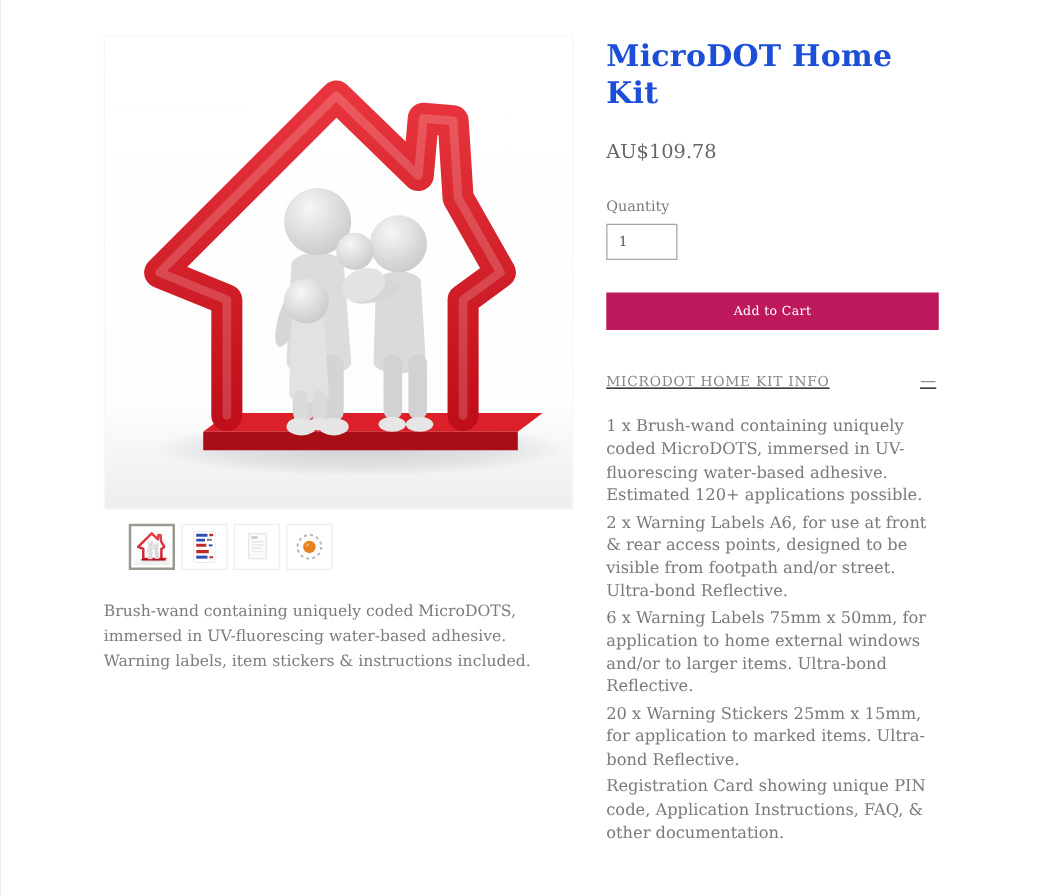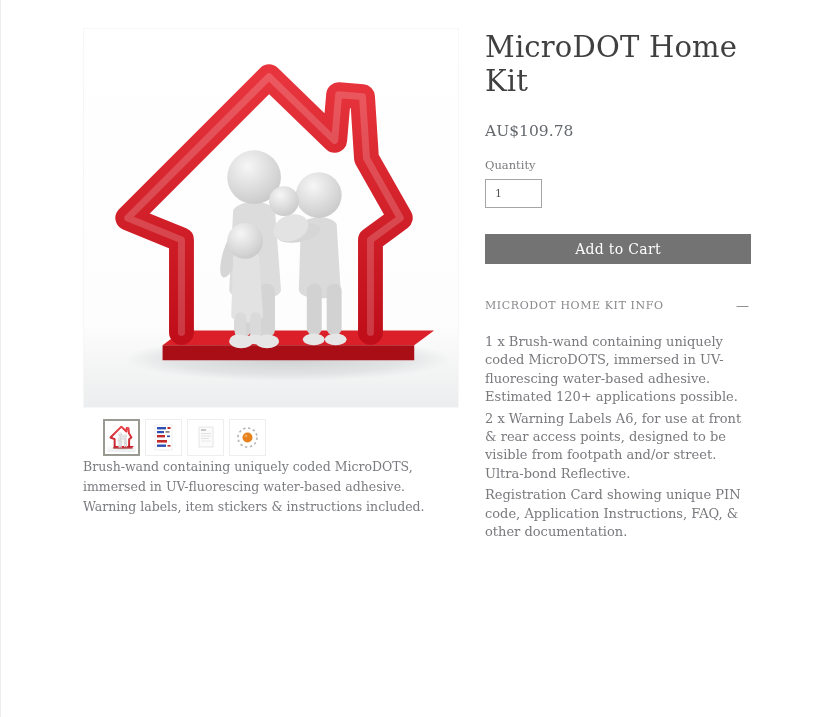--- a/index.html
+++ b/index.html
@@ -20,42 +20,42 @@
   }
   .thumbs { display:flex; gap:5px; margin-top:11px; margin-left:20px; }
   .thumb {
     width:37px; height:37px; background:#ffffff;
     border:1px solid #eeeeee; padding:2px; cursor:pointer;
     display:flex; align-items:center; justify-content:center;
   }
   .thumb.selected { border:2px solid #9a9a93; }
   .thumb svg { width:29px; height:29px; display:block; }
   .short-desc {
-    margin-top:1px; font-size:12.5px; line-height:1.58;
+    margin-top:23px; font-size:12.5px; line-height:1.58;
     color:#7b7c80; width:376px;
   }
   
   .right-col { position:absolute; left:484px; top:30px; width:266px; }
   .product-title {
-    font-size:29px; font-weight:normal; color:#404040; letter-spacing:.2px;
+    font-size:24px; font-weight:bold; color:#1d4ed8; letter-spacing:.2px;
   }
   .price { margin-top:24px; font-size:15.5px; color:#64686d; }
-  .qty-label { margin-top:18px; font-size:11.5px; color:#7a7b7f; }
+  .qty-label { margin-top:28px; font-size:11.5px; color:#7a7b7f; }
   .qty-input {
     margin-top:7px; display:block; width:57px; height:29px;
     border:1px solid #a5a5a5; background:#fff; color:#555;
     font-family:"DejaVu Serif", serif; font-size:11px; padding-left:9px;
   }
   .add-to-cart {
     margin-top:26px; width:266px; height:30px; border:none; cursor:pointer;
-    background:#737373; color:#ffffff;
-    font-family:"DejaVu Serif", serif; font-size:14px; letter-spacing:.3px;
+    background:#be185d; color:#ffffff;
+    font-family:"DejaVu Serif", serif; font-size:10px; letter-spacing:.3px;
   }
   .info-section { margin-top:35px; }
-  .info-header { display:flex; justify-content:space-between; align-items:center; }
+  .info-header { display:flex; justify-content:space-between; align-items:center;text-decoration:underline; }
   .info-title {
     font-size:11px; color:#87888c; letter-spacing:.6px; font-weight:normal;
   }
   .collapse-toggle {
     background:none; border:none; cursor:pointer;
     font-size:13px; color:#7f7f7f; line-height:1; padding:0 2px;
     font-family:"DejaVu Serif", serif;
   }
   .info-body p {
     margin-top:3px; font-size:13px; line-height:18.4px; color:#797a7e;
@@ -184,18 +184,20 @@
     <button class="add-to-cart">Add to Cart</button>
 
     <div class="info-section">
       <div class="info-header">
         <span class="info-title">MICRODOT HOME KIT INFO</span>
         <button class="collapse-toggle">—</button>
       </div>
       <div class="info-body">
         <p>1 x Brush-wand containing uniquely coded MicroDOTS, immersed in UV-fluorescing water-based adhesive. Estimated 120+ applications possible.</p>
         <p>2 x Warning Labels A6, for use at front &amp; rear access points, designed to be visible from footpath and/or street. Ultra-bond Reflective.</p>
+        <p>6 x Warning Labels 75mm x 50mm, for application to home external windows and/or to larger items. Ultra-bond Reflective.</p>
+        <p>20 x Warning Stickers 25mm x 15mm, for application to marked items. Ultra-bond Reflective.</p>
         <p>Registration Card showing unique PIN code, Application Instructions, FAQ, &amp; other documentation.</p>
       </div>
     </div>
   </div>
 
 </div>
 
 </body></html>

